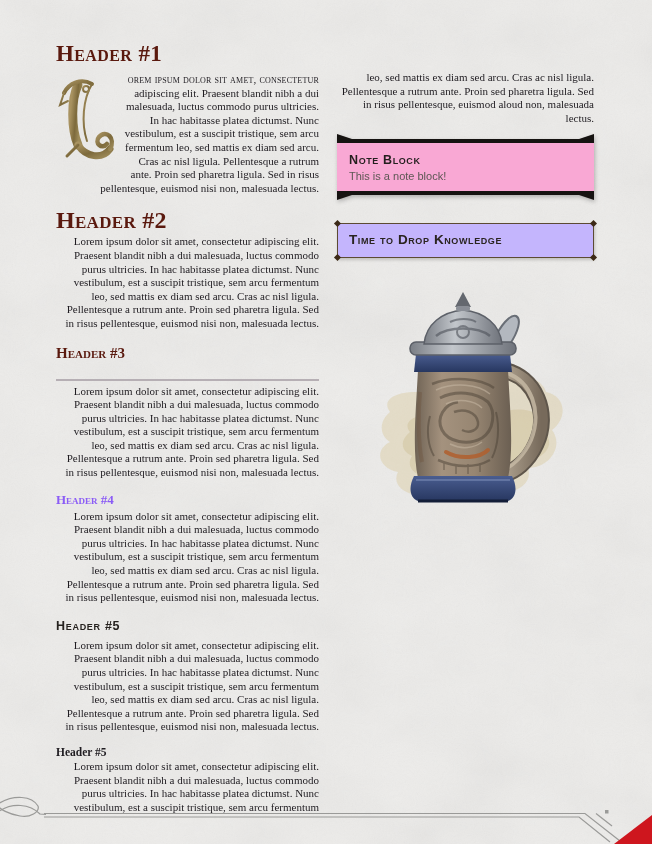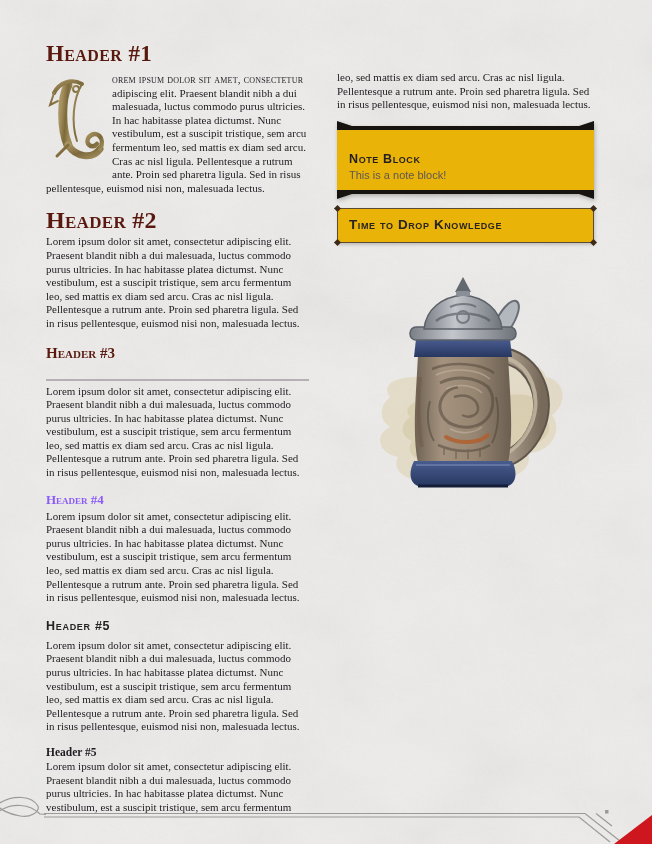--- a/index.html
+++ b/index.html
@@ -4,26 +4,26 @@
 <style>
   * { margin:0; padding:0; box-sizing:border-box; }
   html,body { background:#d8d6d3; }
   .page {
     position:relative; width:652px; height:844px; overflow:hidden;
     background:#edecea;
     font-family:"Liberation Serif", serif;
   }
   .texture { position:absolute; inset:0; pointer-events:none; }
 
-  .col-left  { position:absolute; left:46px;  top:0; width:263px; }
+  .col-left  { position:absolute; left:56px;  top:0; width:263px; }
   .col-right { position:absolute; left:337px; top:0; width:257px; }
 
   p.body-text {
     font:11px/13.6px "Liberation Serif", serif;
-    color:#1f1c21; text-align:left;
+    color:#1f1c21; text-align:right;
   }
   h1.brand {
     font-family:"Liberation Serif", serif; font-variant:small-caps;
     font-weight:700; color:#5a190e; font-size:23px; line-height:24px;
     letter-spacing:.4px; margin:42px 0 7px;
   }
   h2.brand {
     font-family:"Liberation Serif", serif; font-variant:small-caps;
     font-weight:700; color:#5a190e; font-size:24px; line-height:21px;
     letter-spacing:.3px; margin:15px 0 4px;
@@ -49,34 +49,34 @@
     margin:12px 0 1px;
   }
 
   .dropcap-wrap { float:left; width:60px; height:96px; margin:2px 6px 0 0; }
   .lead-caps { font-variant:small-caps; letter-spacing:.2px; }
 
   
   .note-block { margin-top:9px; position:relative; filter:drop-shadow(1px 2px 2px rgba(0,0,0,.25)); }
   .note-bar { display:block; width:100%; height:9px; }
   .note-inner {
-    background:#eab308; padding:22px 12px 8px;
+    background:#f9a8d4; padding:10px 12px 8px;
   }
   .note-title {
     font-family:"Liberation Sans", sans-serif; font-variant:small-caps;
     font-weight:700; font-size:12.5px; letter-spacing:.6px; color:#241f1e;
   }
   .note-body {
     font:11px/14px "Liberation Sans", sans-serif; color:#5d5754; margin-top:2px;
   }
 
   
   .desc-box {
-    margin-top:9px; position:relative;
-    background:#eab308; border:1px solid #5c4a33;
+    margin-top:23px; position:relative;
+    background:#c4b5fd; border:1px solid #5c4a33;
     padding:8px 11px 10px;
     box-shadow:1px 2px 3px rgba(0,0,0,.18);
   }
   .desc-dot {
     position:absolute; width:5px; height:5px; background:#3c2917;
     transform:rotate(45deg);
   }
   .dot-tl { top:-3px; left:-3px; } .dot-tr { top:-3px; right:-3px; }
   .dot-bl { bottom:-3px; left:-3px; } .dot-br { bottom:-3px; right:-3px; }
   .desc-title {
@@ -152,21 +152,21 @@
 
     <h5 class="brand">Header #5</h5>
     <p class="body-text">Lorem ipsum dolor sit amet, consectetur adipiscing elit. Praesent blandit nibh a dui malesuada, luctus commodo purus ultricies. In hac habitasse platea dictumst. Nunc vestibulum, est a suscipit tristique, sem arcu fermentum leo, sed mattis ex diam sed arcu. Cras ac nisl ligula. Pellentesque a rutrum ante. Proin sed pharetra ligula. Sed in risus pellentesque, euismod nisi non, malesuada lectus.</p>
 
     <h6 class="brand">Header #5</h6>
     <p class="body-text">Lorem ipsum dolor sit amet, consectetur adipiscing elit. Praesent blandit nibh a dui malesuada, luctus commodo purus ultricies. In hac habitasse platea dictumst. Nunc vestibulum, est a suscipit tristique, sem arcu fermentum</p>
   </div>
 
   <div class="col-right">
 
-    <p class="body-text" style="margin-top:71px">leo, sed mattis ex diam sed arcu. Cras ac nisl ligula. Pellentesque a rutrum ante. Proin sed pharetra ligula. Sed in risus pellentesque, euismod nisi non, malesuada lectus.</p>
+    <p class="body-text" style="margin-top:71px">leo, sed mattis ex diam sed arcu. Cras ac nisl ligula. Pellentesque a rutrum ante. Proin sed pharetra ligula. Sed in risus pellentesque, euismod aloud non, malesuada lectus.</p>
 
     <div class="note-block">
       <svg class="note-bar" viewBox="0 0 257 9" preserveAspectRatio="none">
         <path d="M0,0 L15,5 L242,5 L257,0 L257,9 L0,9 Z" fill="#161311"></path>
       </svg>
       <div class="note-inner">
         <div class="note-title">Note Block</div>
         <div class="note-body">This is a note block!</div>
       </div>
       <svg class="note-bar" viewBox="0 0 257 9" preserveAspectRatio="none">

